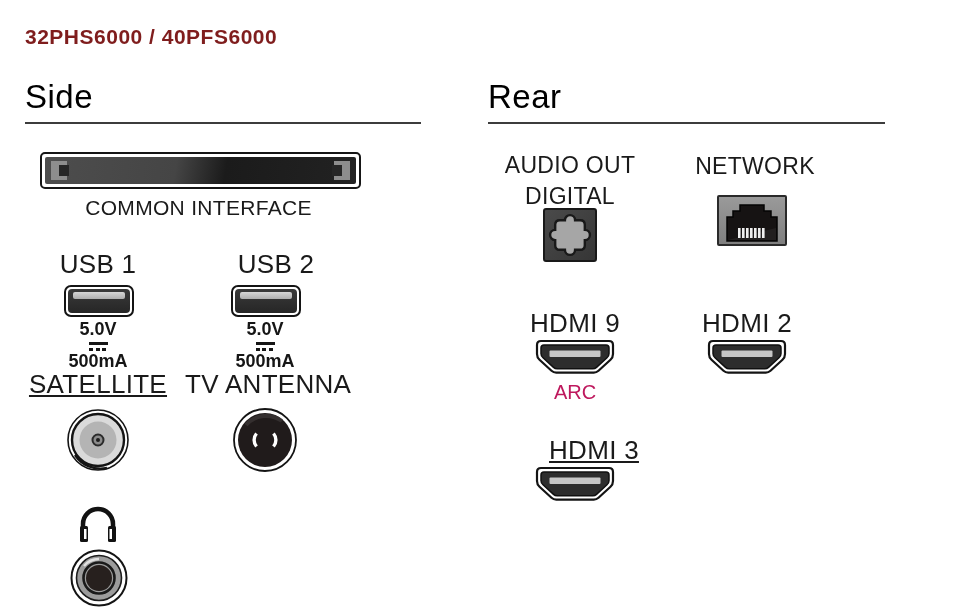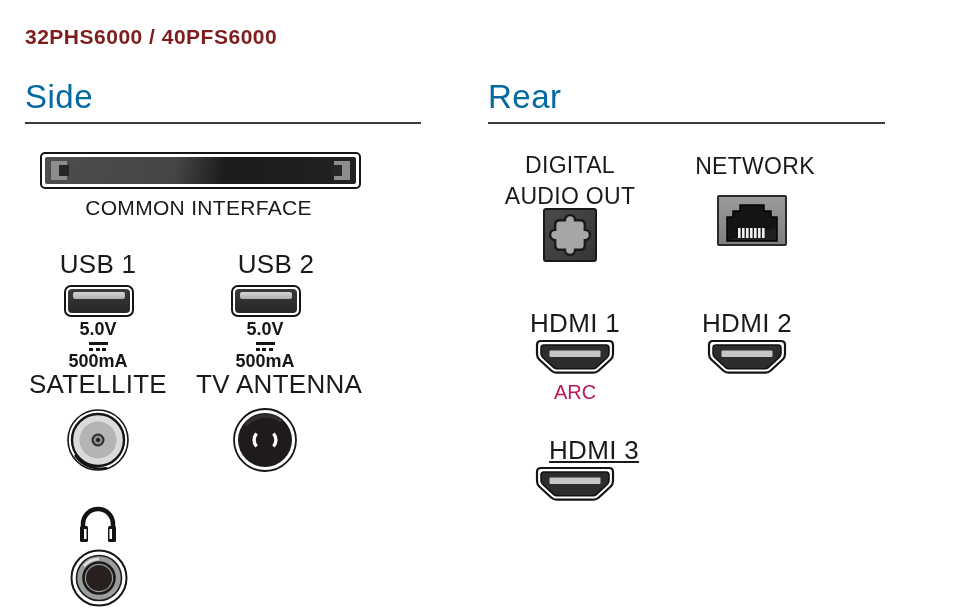--- a/index.html
+++ b/index.html
@@ -3,21 +3,21 @@
 <meta charset="utf-8">
 <style>
   html,body{margin:0;padding:0;}
   body{
     width:960px;height:613px;position:relative;background:#ffffff;
     font-family:"Liberation Sans","DejaVu Sans",sans-serif;
     color:#1a1a1a;overflow:hidden;
   }
   .abs{position:absolute;}
   .doc-title{left:25px;top:25px;font-size:21px;font-weight:bold;letter-spacing:.5px;color:#7f1d1d;}
-  .section-heading{font-size:33px;font-weight:300;color:#0369a1;letter-spacing:.5px;text-align:right;}
+  .section-heading{font-size:33px;font-weight:300;color:#000000;letter-spacing:.5px;text-align:right;}
   .heading-rule{height:2px;background:#3c3c3c;}
   .port-label{font-size:26px;color:#1a1a1a;text-align:center;letter-spacing:.3px;white-space:nowrap;}
   .sub-label{font-size:20px;color:#be185d;text-align:center;}
 
   
   .ci-slot{
     left:40px;top:152px;width:311px;height:27px;
     border:2px solid #161616;border-radius:5px;background:#fff;padding:3px;
   }
   .ci-inner{
@@ -95,22 +95,22 @@
 </div>
 <div class="abs rating" style="left:195px;top:319px;width:140px;">
   <span>5.0V</span>
     <span class="dc-symbol">
       <span class="dc-solid" style="display:block;"></span>
       <span class="dc-dashed" style="display:block;"></span>
     </span>
     <span>500mA</span>
 </div>
 
-<div class="abs port-label" style="left:28px;top:369px;width:140px;">SATELLITE</div>
-<div class="abs port-label" style="left:196px;top:369px;width:160px;">TV ANTENNA</div>
+<div class="abs port-label" style="left:28px;top:369px;width:140px;text-decoration:underline;">SATELLITE</div>
+<div class="abs port-label" style="left:185px;top:369px;width:160px;">TV ANTENNA</div>
 
 <svg class="abs" style="left:65px;top:407px;" width="66" height="66" viewBox="0 0 66 66">
   <circle cx="33" cy="33" r="30" fill="#ffffff" stroke="#141414" stroke-width="1.6"></circle>
   <path d="M10,48 A30.5,30.5 0 0 0 42,61" fill="none" stroke="#141414" stroke-width="2.4"></path>
   <circle cx="33" cy="33" r="26" fill="#dadada" stroke="#141414" stroke-width="2.4"></circle>
   <circle cx="33" cy="33" r="18.5" fill="#b4b4b4"></circle>
   <circle cx="33" cy="33" r="5.5" fill="#8b8b8b" stroke="#2a2a2a" stroke-width="2"></circle>
   <circle cx="33" cy="33" r="2" fill="#1c1c1c"></circle>
 </svg>
 
@@ -135,22 +135,22 @@
   <circle cx="30" cy="30" r="22.5" fill="#9c9c9c" stroke="#1c1c1c" stroke-width="1.6"></circle>
   <circle cx="30" cy="30" r="15.5" fill="none" stroke="#1a1a1a" stroke-width="2.6"></circle>
   <circle cx="30" cy="30" r="13" fill="#27201e"></circle>
   <path d="M15,18 A19,19 0 0 1 30,11" fill="none" stroke="#e8e8e8" stroke-width="2.5" opacity="0.9"></path>
 </svg>
 
 <div class="abs section-heading" style="left:488px;top:78px;">Rear</div>
 <div class="abs heading-rule" style="left:488px;top:122px;width:397px;"></div>
 
 <div class="abs" style="left:490px;top:150px;width:160px;">
+  <div class="port-label" style="font-size:23px;line-height:31px;">AUDIO OUT</div>
   <div class="port-label" style="font-size:23px;line-height:31px;">DIGITAL</div>
-  <div class="port-label" style="font-size:23px;line-height:31px;">AUDIO OUT</div>
 </div>
 <div class="abs toslink">
   <svg width="50" height="50" viewBox="0 0 54 54">
     <path d="M16,11 H21.5 A5.5,5.5 0 0 1 32.5,11 H38 Q43,11 43,16 V21.5 A5.5,5.5 0 0 1 43,32.5 V38 Q43,43 38,43 H32.5 A5.5,5.5 0 0 1 21.5,43 H16 Q11,43 11,38 V32.5 A5.5,5.5 0 0 1 11,21.5 V16 Q11,11 16,11 Z" fill="#a6a6a6" stroke="#191919" stroke-width="2.6"></path>
   </svg>
 </div>
 
 <div class="abs port-label" style="left:675px;top:153px;width:160px;font-size:23px;">NETWORK</div>
 <div class="abs rj45">
   <svg width="62" height="43" viewBox="0 0 62 43">
@@ -161,21 +161,21 @@
       <rect x="21" y="27" width="2.6" height="10"></rect>
       <rect x="25" y="27" width="2.6" height="10"></rect>
       <rect x="29" y="27" width="2.6" height="10"></rect>
       <rect x="33" y="27" width="2.6" height="10"></rect>
       <rect x="37" y="27" width="2.6" height="10"></rect>
       <rect x="41" y="27" width="2.6" height="10"></rect>
     </g>
   </svg>
 </div>
 
-<div class="abs port-label" style="left:515px;top:308px;width:120px;">HDMI 1</div>
+<div class="abs port-label" style="left:515px;top:308px;width:120px;">HDMI 9</div>
 <svg class="abs" style="left:533px;top:338px;" width="84" height="42" viewBox="0 0 84 42">
   <path d="M8,3 H76 Q80,3 80,7 V16 Q80,19.5 77.5,21.8 L65.5,32.8 Q63.5,34.6 60.8,34.6 H23.2 Q20.5,34.6 18.5,32.8 L6.5,21.8 Q4,19.5 4,16 V7 Q4,3 8,3 Z" fill="#ffffff" stroke="#141414" stroke-width="2.2"></path>
   <path d="M11,7 H73 Q76,7 76,10 V15.5 Q76,18 74,19.8 L63.5,29.4 Q62,30.8 59.8,30.8 H24.2 Q22,30.8 20.5,29.4 L10,19.8 Q8,18 8,15.5 V10 Q8,7 11,7 Z" fill="#2d2d2d" stroke="#101010" stroke-width="1.5"></path>
   <rect x="16.5" y="12.5" width="51" height="6.5" rx="1" fill="#c6c6c6"></rect>
 </svg>
 <div class="abs sub-label" style="left:515px;top:381px;width:120px;">ARC</div>
 
 <div class="abs port-label" style="left:687px;top:308px;width:120px;">HDMI 2</div>
 <svg class="abs" style="left:705px;top:338px;" width="84" height="42" viewBox="0 0 84 42">
   <path d="M8,3 H76 Q80,3 80,7 V16 Q80,19.5 77.5,21.8 L65.5,32.8 Q63.5,34.6 60.8,34.6 H23.2 Q20.5,34.6 18.5,32.8 L6.5,21.8 Q4,19.5 4,16 V7 Q4,3 8,3 Z" fill="#ffffff" stroke="#141414" stroke-width="2.2"></path>

